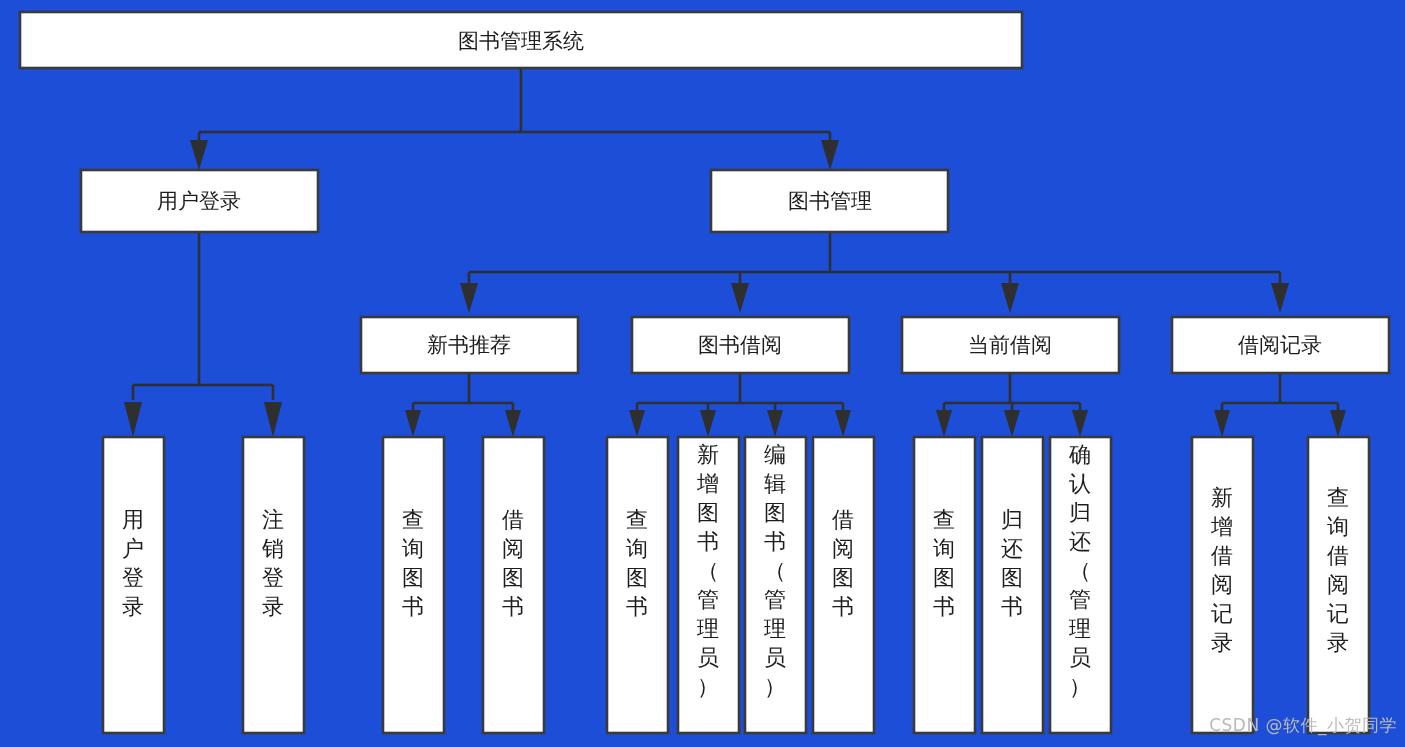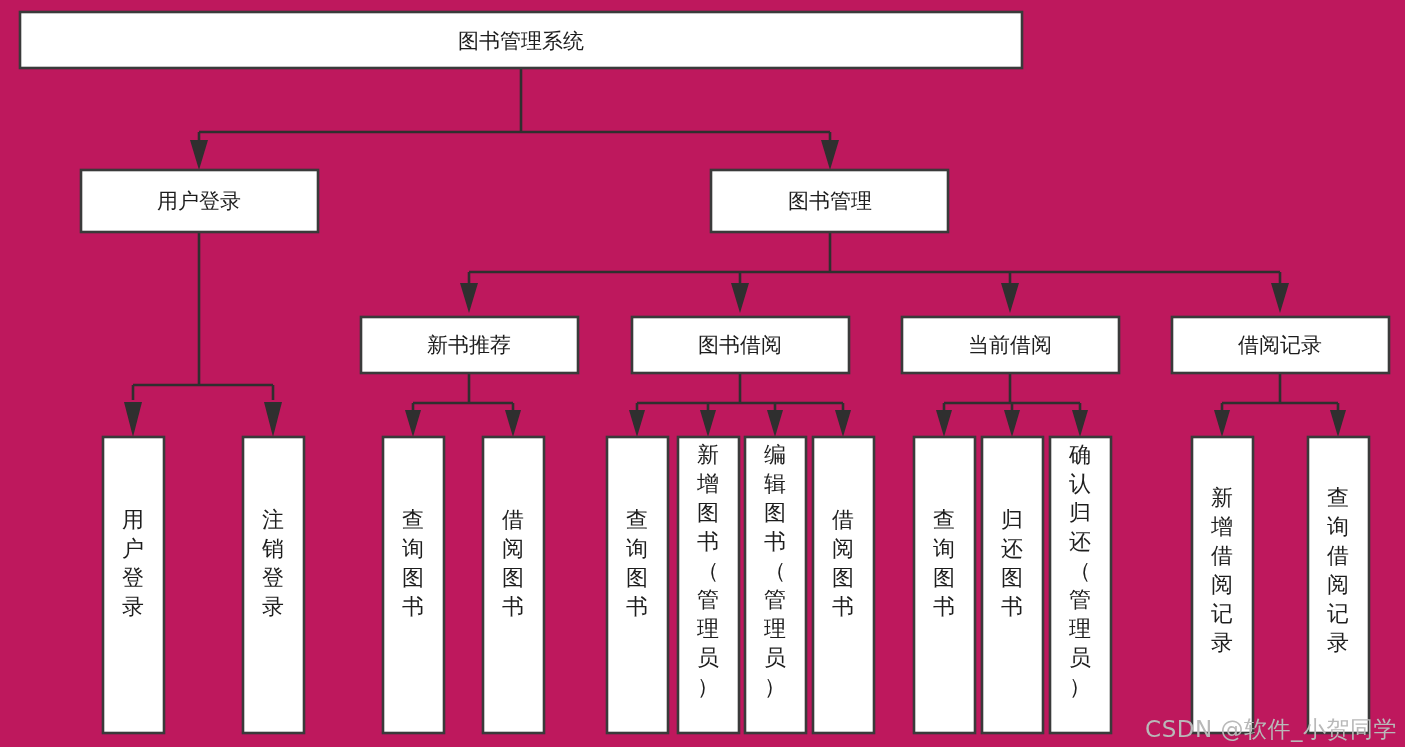--- a/index.html
+++ b/index.html
@@ -10,21 +10,21 @@
   body {
     width: 1405px;
     height: 747px;
     font-family: "DejaVu Sans", "Liberation Sans", sans-serif;
     overflow: hidden;
   }
   #diagram-root {
     position: relative;
     width: 1405px;
     height: 747px;
-    background: #be185d;
+    background: #1d4ed8;
   }
   svg.diagram {
     position: absolute;
     top: 0;
     left: 0;
     width: 1405px;
     height: 747px;
     display: block;
   }
   .node-rect {
@@ -50,23 +50,23 @@
     stroke-width: 2.6;
     fill: none;
     stroke-linecap: butt;
   }
   .edge-arrow {
     fill: #2f2f2f;
   }
   .watermark {
     position: absolute;
     right: 8px;
-    bottom: 2px;
+    bottom: 10px;
     color: #b9b9b9;
-    font-size: 23px;
+    font-size: 17px;
     font-family: "DejaVu Sans", "Liberation Sans", sans-serif;
     letter-spacing: 0.5px;
     white-space: nowrap;
     user-select: none;
   }
 </style>
 </head>
 <body>
 
 <div id="diagram-root">

